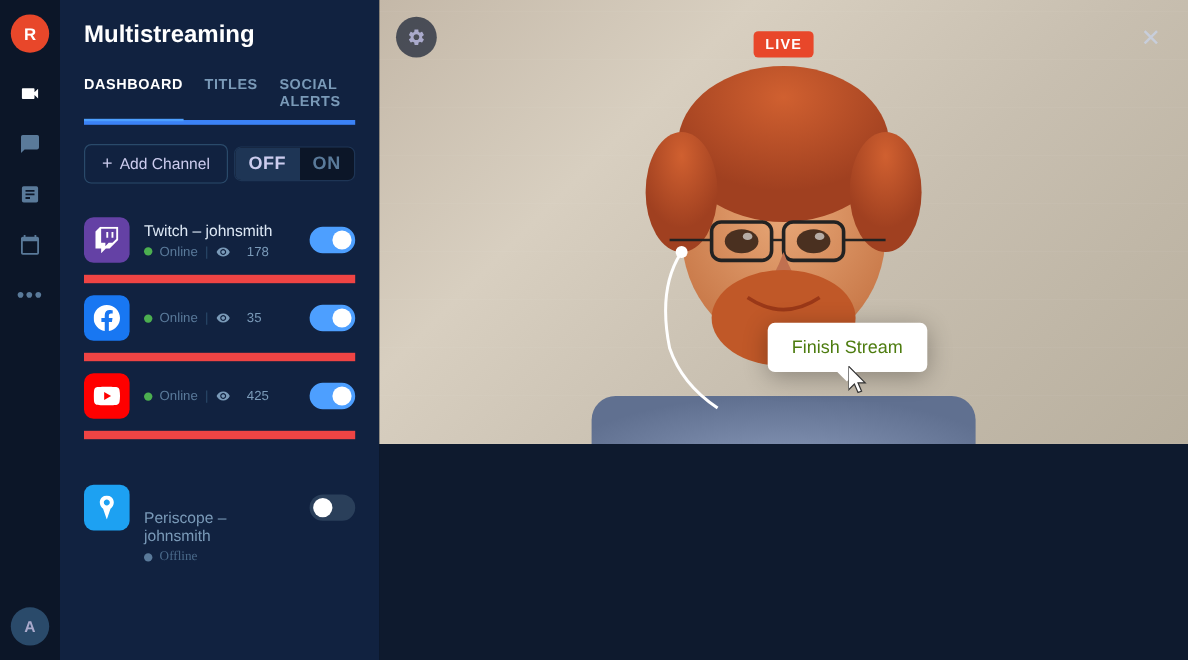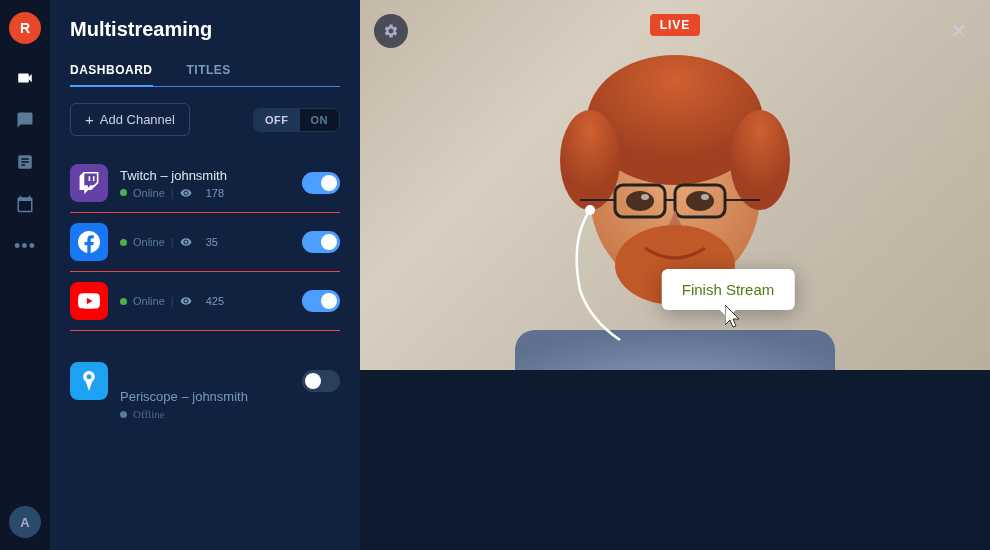--- a/index.html
+++ b/index.html
@@ -57,40 +57,40 @@
       display: flex;
       align-items: center;
       justify-content: center;
       color: #aac;
       font-size: 13px;
       font-weight: bold;
     }
 
     
     .main-panel {
-      width: 310px;
+      width: 266px;
       background: #112240;
       flex-shrink: 0;
       display: flex;
       flex-direction: column;
       padding: 0;
     }
     .panel-header {
       padding: 18px 20px 0;
     }
     .panel-title {
       color: white;
       font-size: 20px;
       font-weight: 600;
       margin-bottom: 14px;
     }
     .tabs {
       display: flex;
-      gap: 16px;
-      border-bottom: 1px solid #3b82f6;
+      gap: 0;
+      border-bottom: 4px solid #3b82f6;
     }
     .tab {
       color: #7a9ab8;
       font-size: 12px;
       font-weight: 600;
       letter-spacing: 0.5px;
       padding: 8px 0;
       margin-right: 18px;
       cursor: pointer;
       border-bottom: 2px solid transparent;
@@ -129,36 +129,36 @@
     }
     .off-on-toggle {
       display: flex;
       background: #0c1628;
       border-radius: 6px;
       overflow: hidden;
       border: 1px solid #1e3555;
     }
     .off-on-btn {
       padding: 5px 11px;
-      font-size: 11px;
+      font-size: 15px;
       font-weight: 700;
       letter-spacing: 0.5px;
       cursor: pointer;
       color: #5a7a9a;
       background: transparent;
       border: none;
     }
     .off-on-btn.active-off { color: #cce; background: #1e3555; }
 
     
     .channel-item {
       display: flex;
       align-items: center;
       padding: 10px 0;
-      border-bottom: 1px solid #ef4444;
+      border-bottom: 7px solid #ef4444;
       gap: 12px;
     }
     .channel-logo {
       width: 38px;
       height: 38px;
       border-radius: 8px;
       display: flex;
       align-items: center;
       justify-content: center;
       flex-shrink: 0;
@@ -240,21 +240,21 @@
       background: #1a1a1a;
     }
 
     .video-header {
       position: absolute;
       top: 14px;
       left: 14px;
       right: 14px;
       display: flex;
       justify-content: space-between;
-      align-items: flex-start;
+      align-items: flex-end;
       z-index: 10;
     }
     .settings-btn {
       width: 34px;
       height: 34px;
       background: rgba(20,30,50,0.7);
       border-radius: 50%;
       display: flex;
       align-items: center;
       justify-content: center;
@@ -383,20 +383,21 @@
   <div class="nav-spacer"></div>
   <div class="nav-avatar">A</div>
 </nav>
 
 <div class="main-panel">
   <div class="panel-header">
     <div class="panel-title">Multistreaming</div>
     <div class="tabs">
       <div class="tab active">DASHBOARD</div>
       <div class="tab">TITLES</div>
+      <div class="tab">SOCIAL ALERTS</div>
     </div>
   </div>
 
   <div class="panel-content">
 
     <div class="add-channel-row">
       <button class="add-channel-btn">
         <span style="font-size:15px;">+</span>
         <span>Add Channel</span>
       </button>

